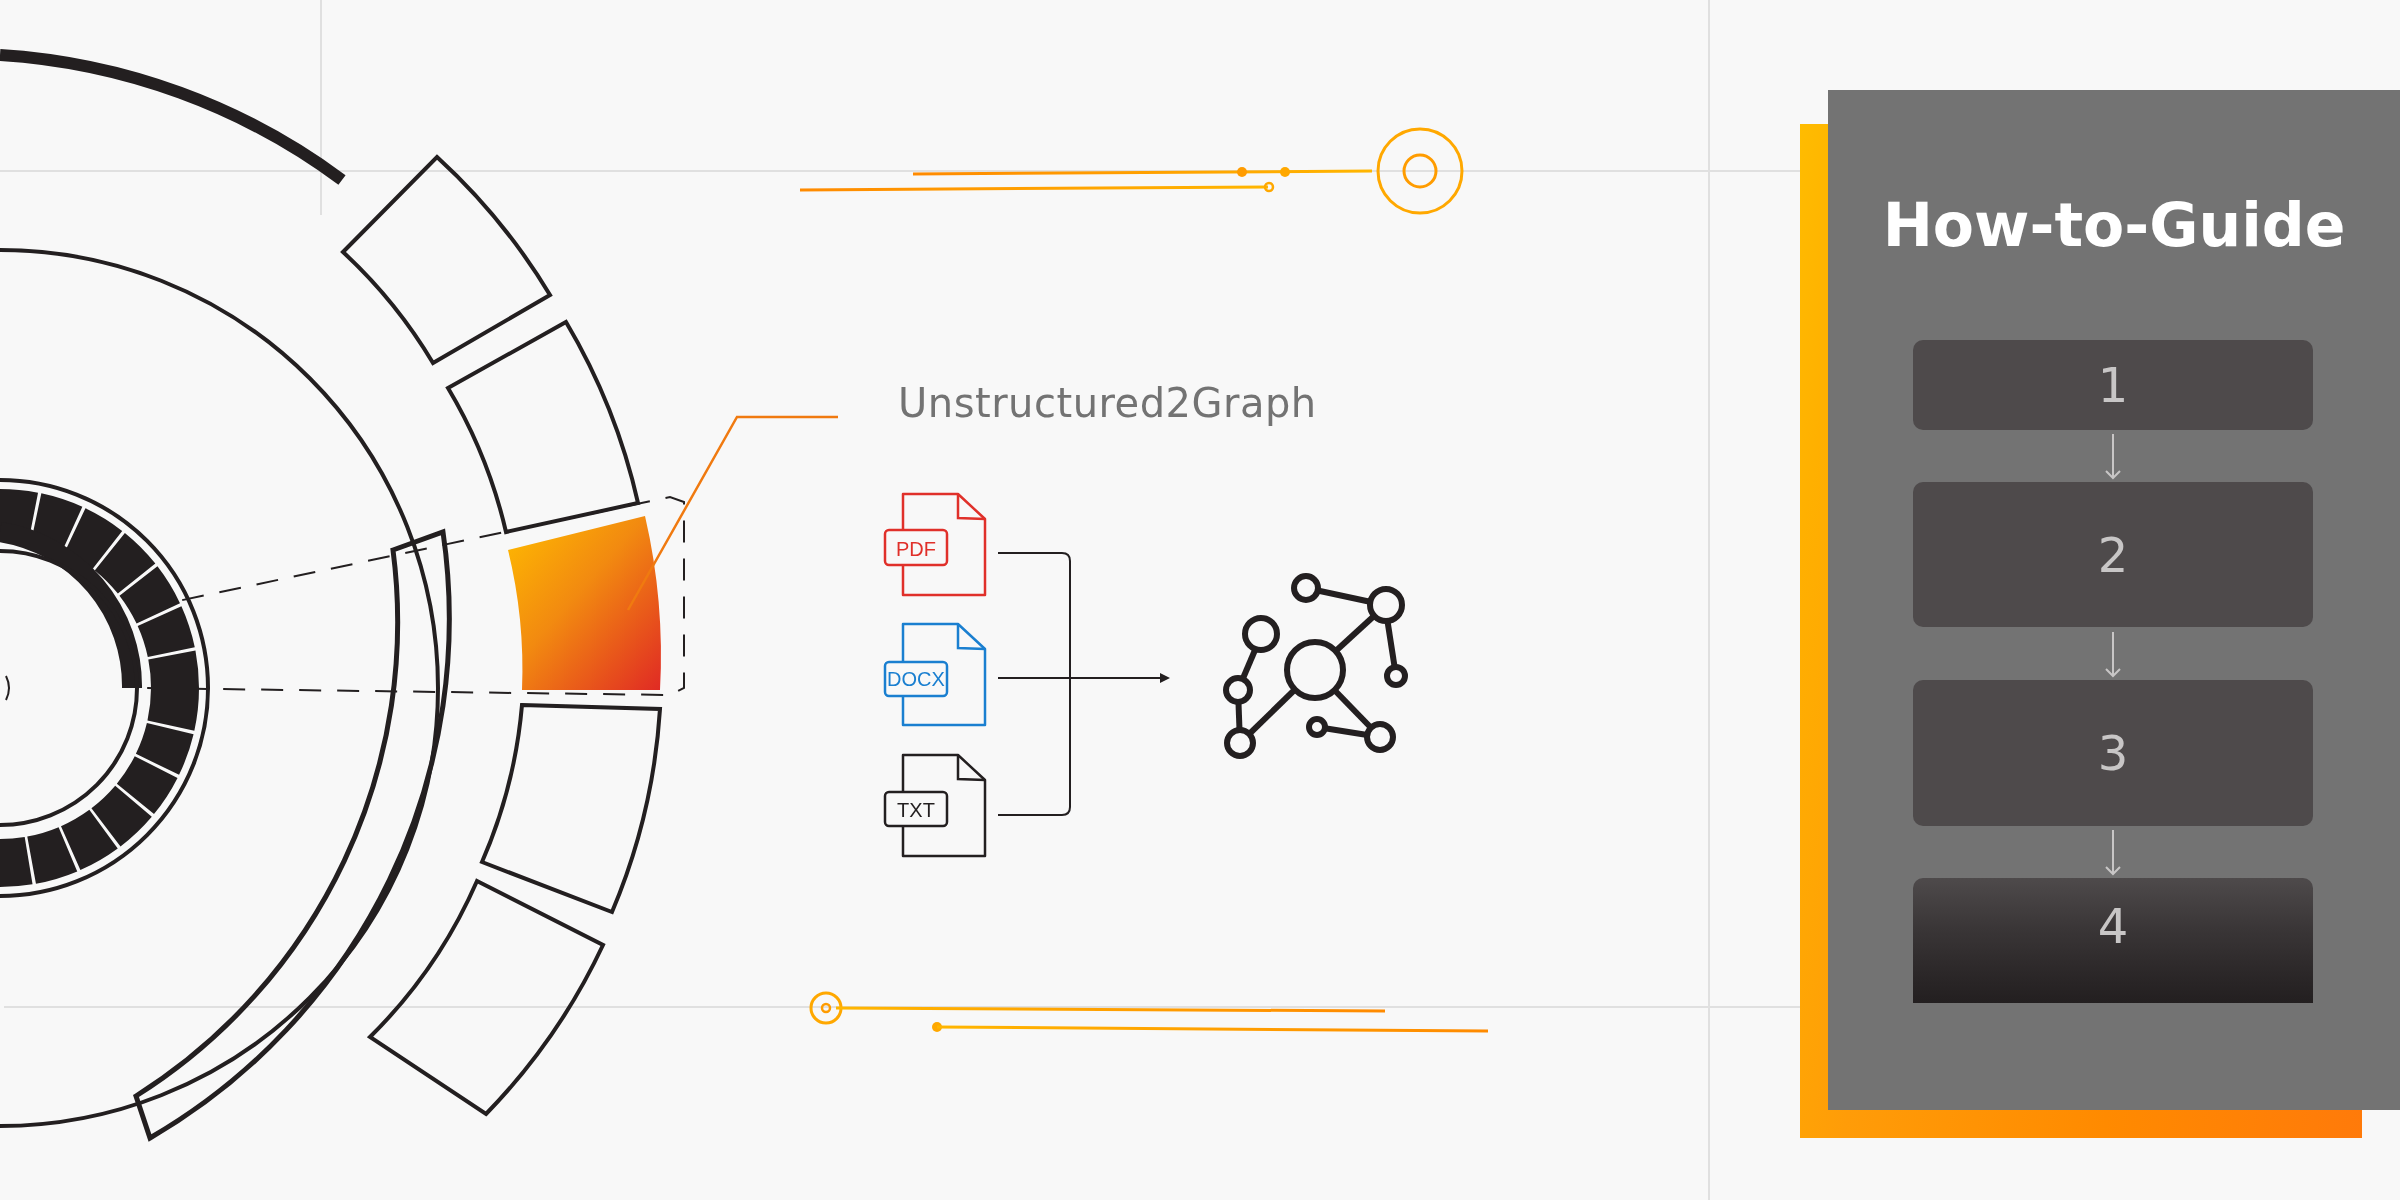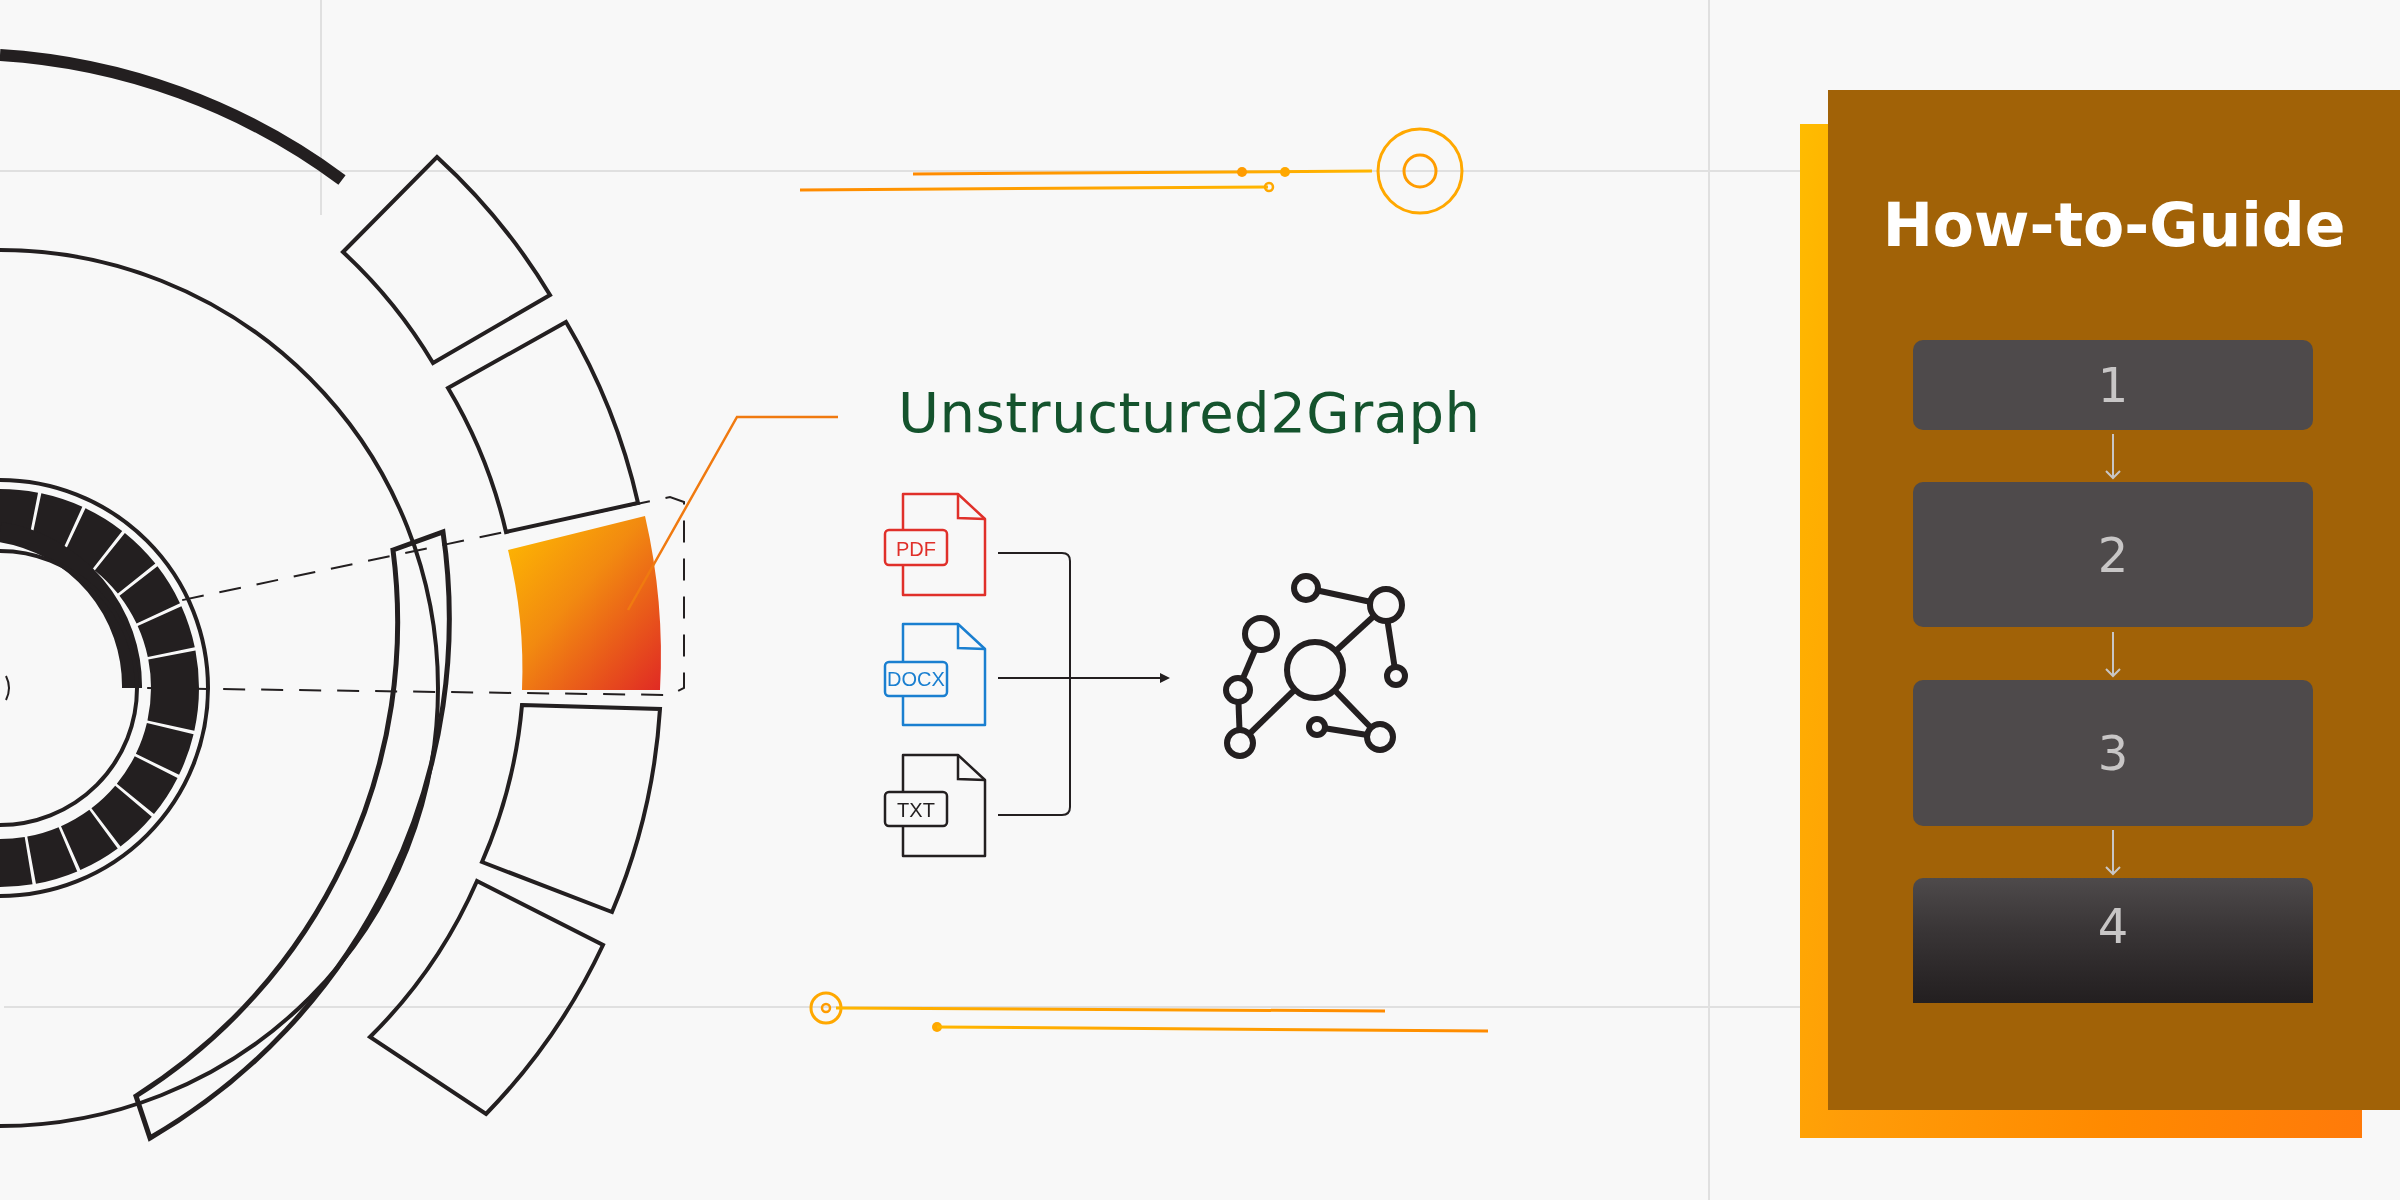--- a/index.html
+++ b/index.html
@@ -1,22 +1,22 @@
 <!DOCTYPE html>
 <html><head>
 <meta charset="utf-8">
 <style>
   html, body { margin:0; padding:0; }
   body { width:2400px; height:1200px; position:relative; overflow:hidden; background:#f8f8f8; font-family:"Liberation Sans", sans-serif; }
   .grid-v { position:absolute; width:2px; background:#e0e0e0; }
   .grid-h { position:absolute; height:2px; background:#e0e0e0; }
   svg.layer { position:absolute; left:0; top:0; }
-  .main-title { position:absolute; left:898px; top:380px; font-size:56px; color:#14532d; letter-spacing:0.5px; font-family:"DejaVu Sans", sans-serif; }
+  .main-title { position:absolute; left:898px; top:380px; font-size:40px; color:#737373; letter-spacing:0.5px; font-family:"DejaVu Sans", sans-serif; }
   .guide-backing { position:absolute; left:1800px; top:124px; width:562px; height:1014px; background:linear-gradient(100deg,#ffbc00 0%,#ffb000 10%,#ff9c08 30%,#ff8a00 65%,#ff7a0a 100%); }
-  .guide-panel { position:absolute; left:1828px; top:90px; width:572px; height:1020px; background:#a16207; }
+  .guide-panel { position:absolute; left:1828px; top:90px; width:572px; height:1020px; background:#737373; }
   .guide-title { position:absolute; left:0; width:572px; top:100px; text-align:center; font-size:60px; font-weight:bold; color:#ffffff; font-family:"DejaVu Sans", sans-serif; letter-spacing:0px; }
   .step { position:absolute; left:85px; width:400px; background:#4e4a4b; border-radius:10px; color:#c8c6c6; font-size:48px; display:flex; align-items:center; justify-content:center; font-family:"DejaVu Sans", sans-serif; }
   .step.last { background:linear-gradient(180deg,#4e4a4b 0%,#3a3637 40%,#2a2627 80%,#231f20 100%); border-radius:10px 10px 0 0; }
   .step-arrow { position:absolute; left:282px; width:6px; }
 </style>
 </head>
 <body>
 
 <div class="grid-v" style="left:320px;top:0;height:215px;"></div>
 <div class="grid-v" style="left:1708px;top:0;height:1200px;"></div>

